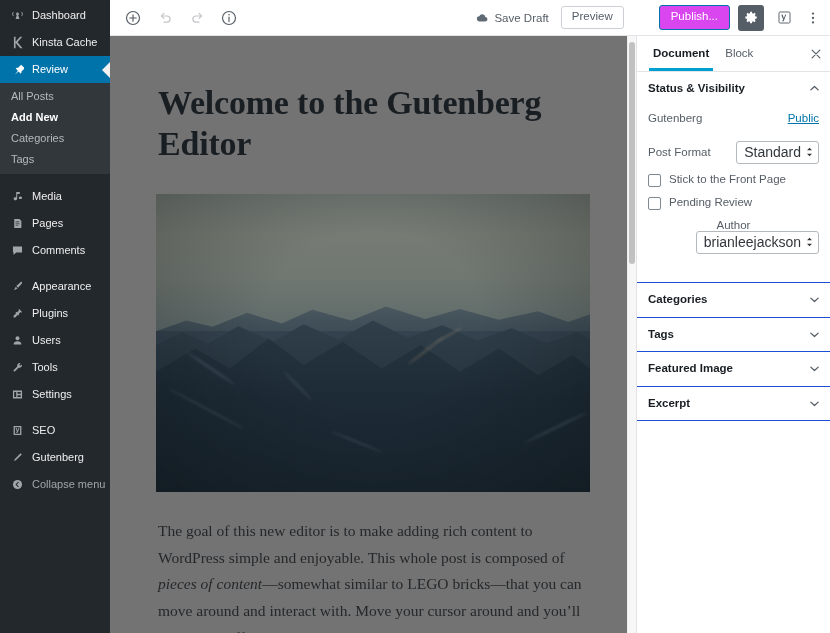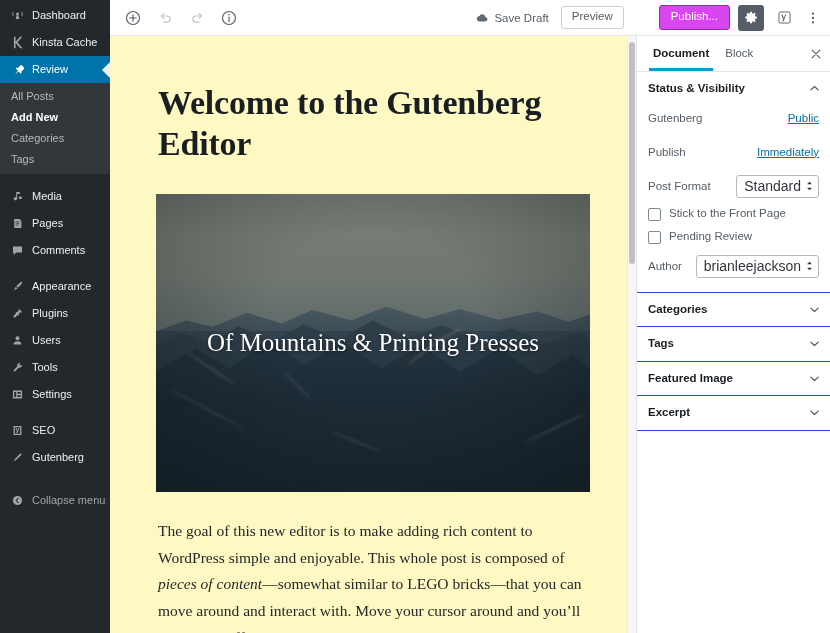--- a/index.html
+++ b/index.html
@@ -57,21 +57,21 @@
     display: block;
     font-size: 11px;
     color: #b4b9be;
     padding: 3px 0 3px 11px;
     line-height: 15px;
     cursor: pointer;
     white-space: nowrap;
   }
   .submenu-item.current { color: #fff; font-weight: bold; }
   .menu-gap { height: 9px; }
-  .menu-item.collapse { color: #a0a5aa; margin-top: 16px; }
+  .menu-item.collapse { color: #a0a5aa; }
 
   
   .main-wrap {
     flex: 1 1 auto;
     height: 633px;
     position: relative;
     background: #fff;
     display: flex;
     flex-direction: column;
     overflow: hidden;
@@ -148,21 +148,21 @@
     display: flex; align-items: center; justify-content: center;
     color: #555d66;
     cursor: pointer;
   }
 
   
   .body-row { flex: 1 1 auto; display: flex; min-height: 0; position: relative; }
 
   .editor-canvas {
     flex: 1 1 auto;
-    background: #fef9c3;
+    background: #737373;
     overflow: hidden;
     position: relative;
     padding: 0;
   }
   .editor-inner {
     max-width: 434px;
     margin: 0 auto;
     padding: 46px 0 0 0;
   }
   .post-title {
@@ -606,21 +606,20 @@
             <div class="cover-ridge-mid"></div>
             <div class="cover-ridge-near"></div>
             <div class="cover-streak s1"></div>
             <div class="cover-streak s2"></div>
             <div class="cover-streak s3"></div>
             <div class="cover-streak s4"></div>
             <div class="cover-streak s5"></div>
             <div class="cover-streak s6"></div>
             <div class="cover-streak s7"></div>
             <div class="cover-vignette"></div>
-            <div class="cover-text">Of Mountains &amp; Printing Presses</div>
           </div>
 
           <p class="post-para"><span>The goal of this new editor is to make adding rich content to WordPress simple and enjoyable. This whole post is composed of </span><em>pieces of content</em><span>—somewhat similar to LEGO bricks—that you can move around and interact with. Move your cursor around and you’ll notice the different blocks light up with outlines and arrows. Press the arrows to reposition blocks quickly, without fearing about losing things in the process of copying and pasting.</span></p>
 
         </div>
 
         <div class="canvas-scrollbar">
           <div class="thumb"></div>
         </div>
       </div>
@@ -646,24 +645,20 @@
                 </svg>
             </span>
           </div>
           <div class="panel-body">
 
             <div class="row">
               <span class="row-label">Gutenberg</span>
               <span class="row-value-link">Public</span>
             </div>
 
-            <div class="row">
-              <span class="row-label">Publish</span>
-              <span class="row-value-link">Immediately</span>
-            </div>
 
             <div class="row">
               <span class="row-label">Post Format</span>
               <span class="select-box">
                 <span>Standard</span>
                 <span class="select-arrows">
                   <svg width="7" height="10" viewBox="0 0 8 12" fill="currentColor">
                       <path d="M4 0.8l3 3.2H1z"></path>
                       <path d="M4 11.2l3-3.2H1z"></path>
                     </svg>
@@ -674,21 +669,21 @@
             <div class="check-row">
               <span class="checkbox"></span>
               <span class="check-label">Stick to the Front Page</span>
             </div>
 
             <div class="check-row">
               <span class="checkbox"></span>
               <span class="check-label">Pending Review</span>
             </div>
 
-            <div class="row" style="margin-bottom:0;">
+            <div class="row" style="margin-bottom:16px;flex-direction:column;">
               <span class="row-label">Author</span>
               <span class="select-box">
                 <span>brianleejackson</span>
                 <span class="select-arrows">
                   <svg width="7" height="10" viewBox="0 0 8 12" fill="currentColor">
                       <path d="M4 0.8l3 3.2H1z"></path>
                       <path d="M4 11.2l3-3.2H1z"></path>
                     </svg>
                 </span>
               </span>

